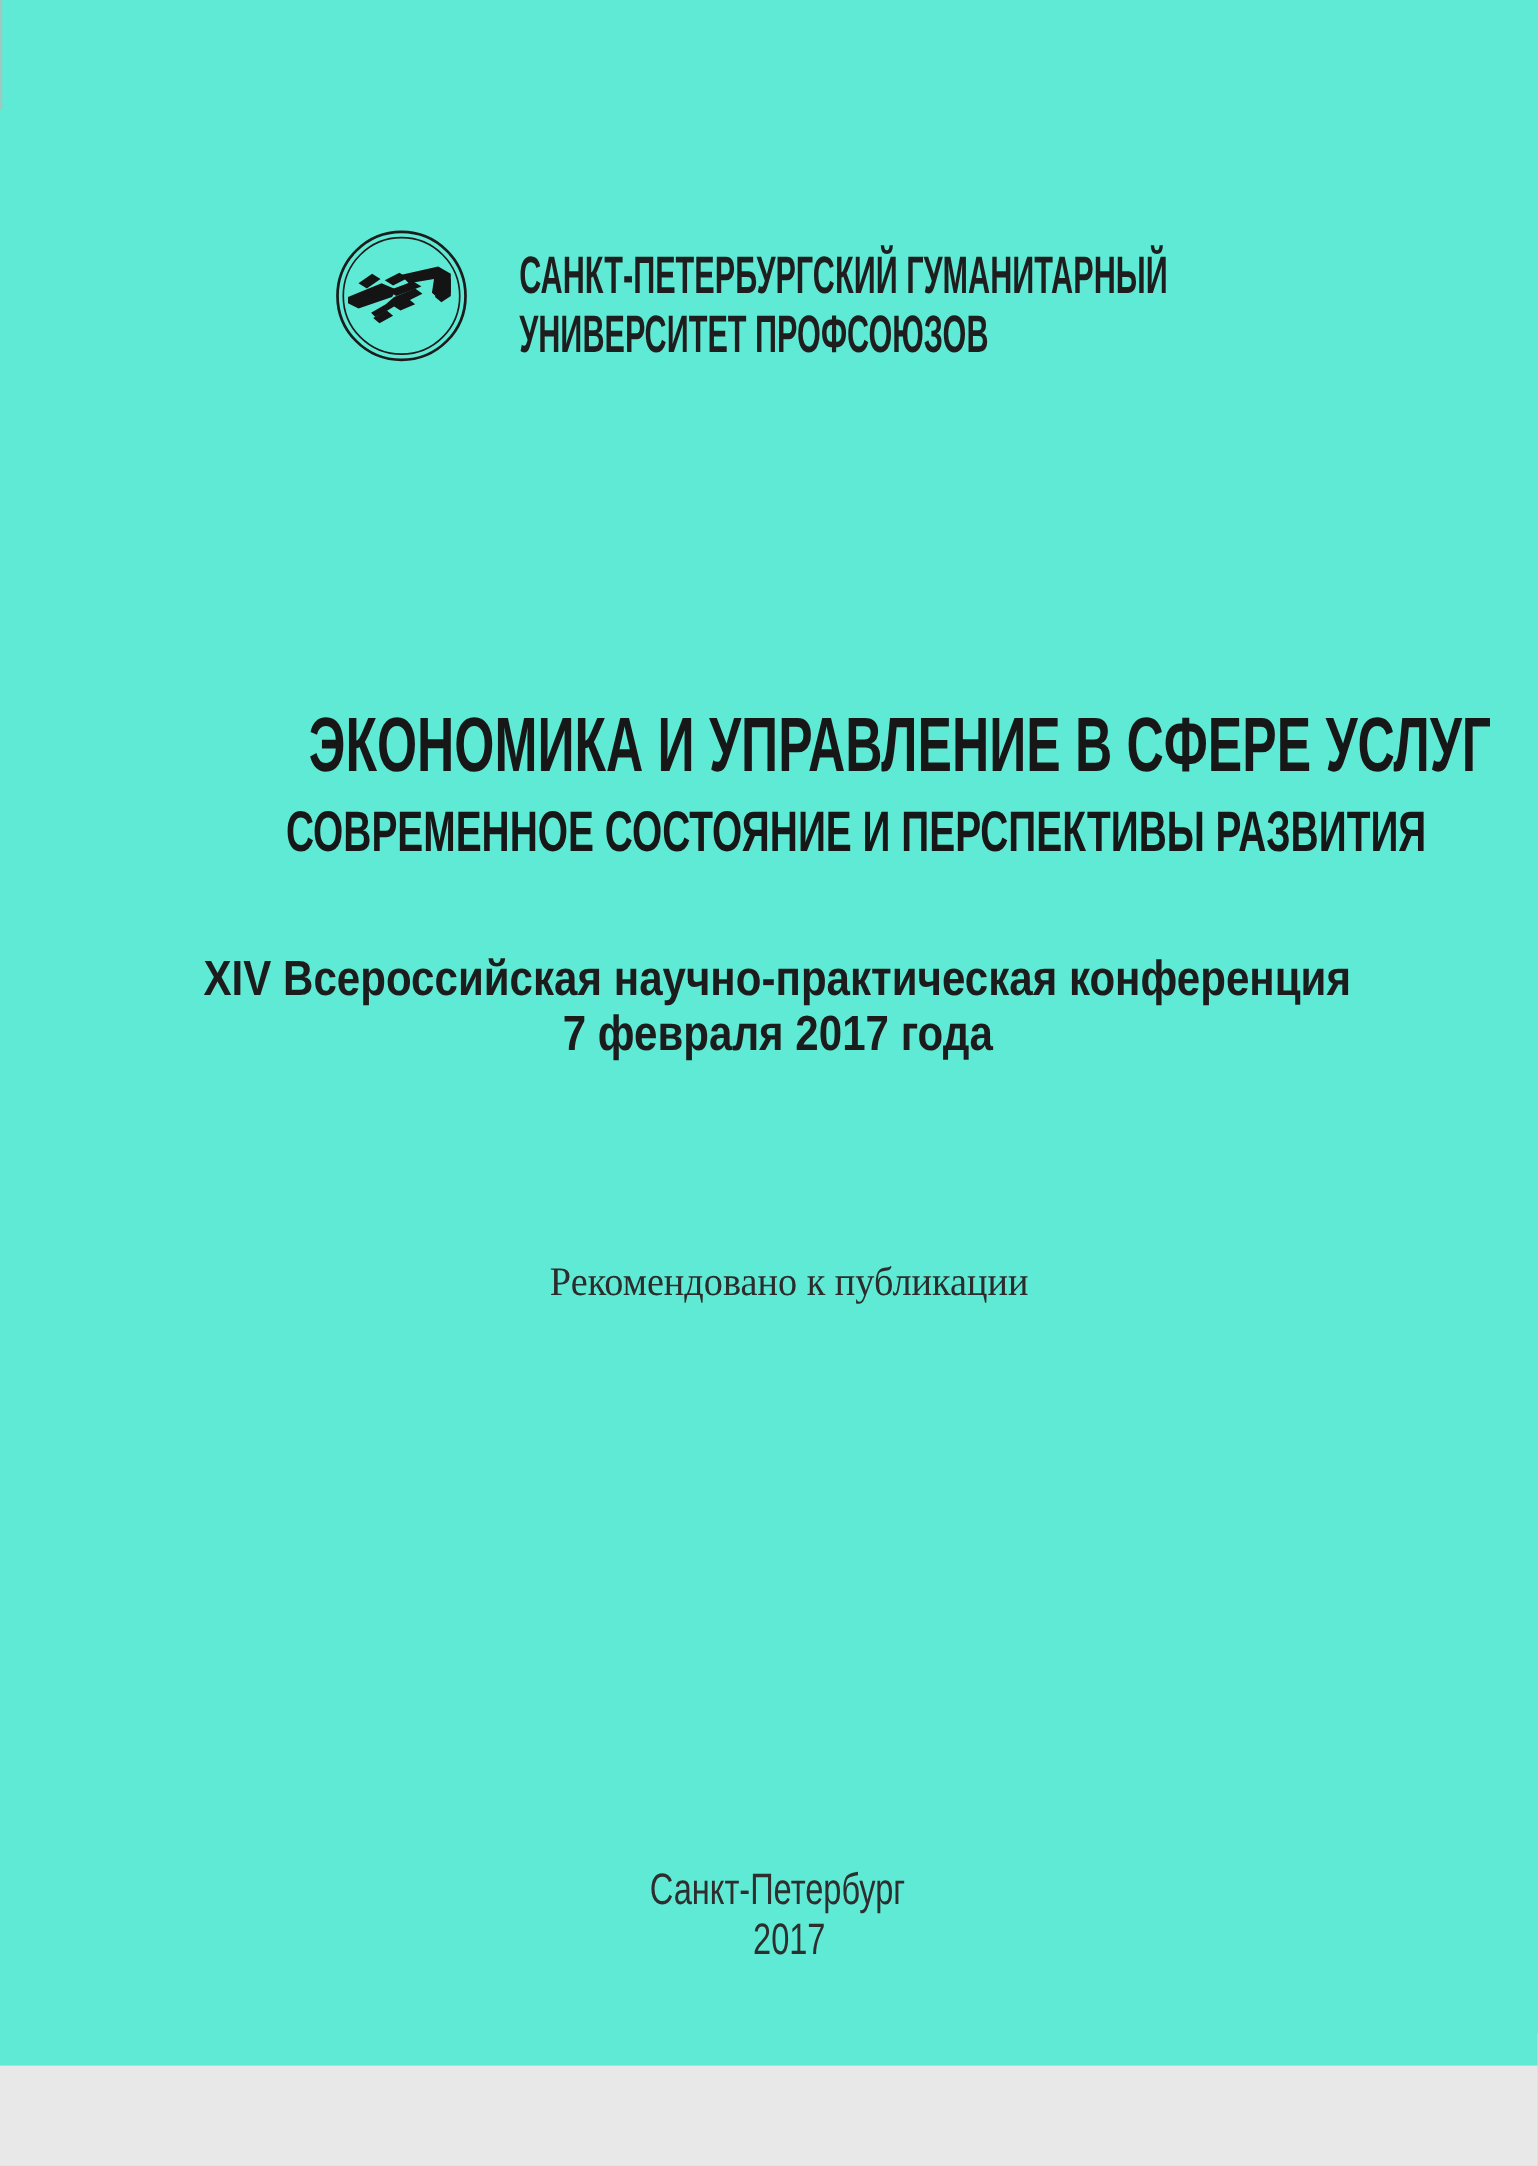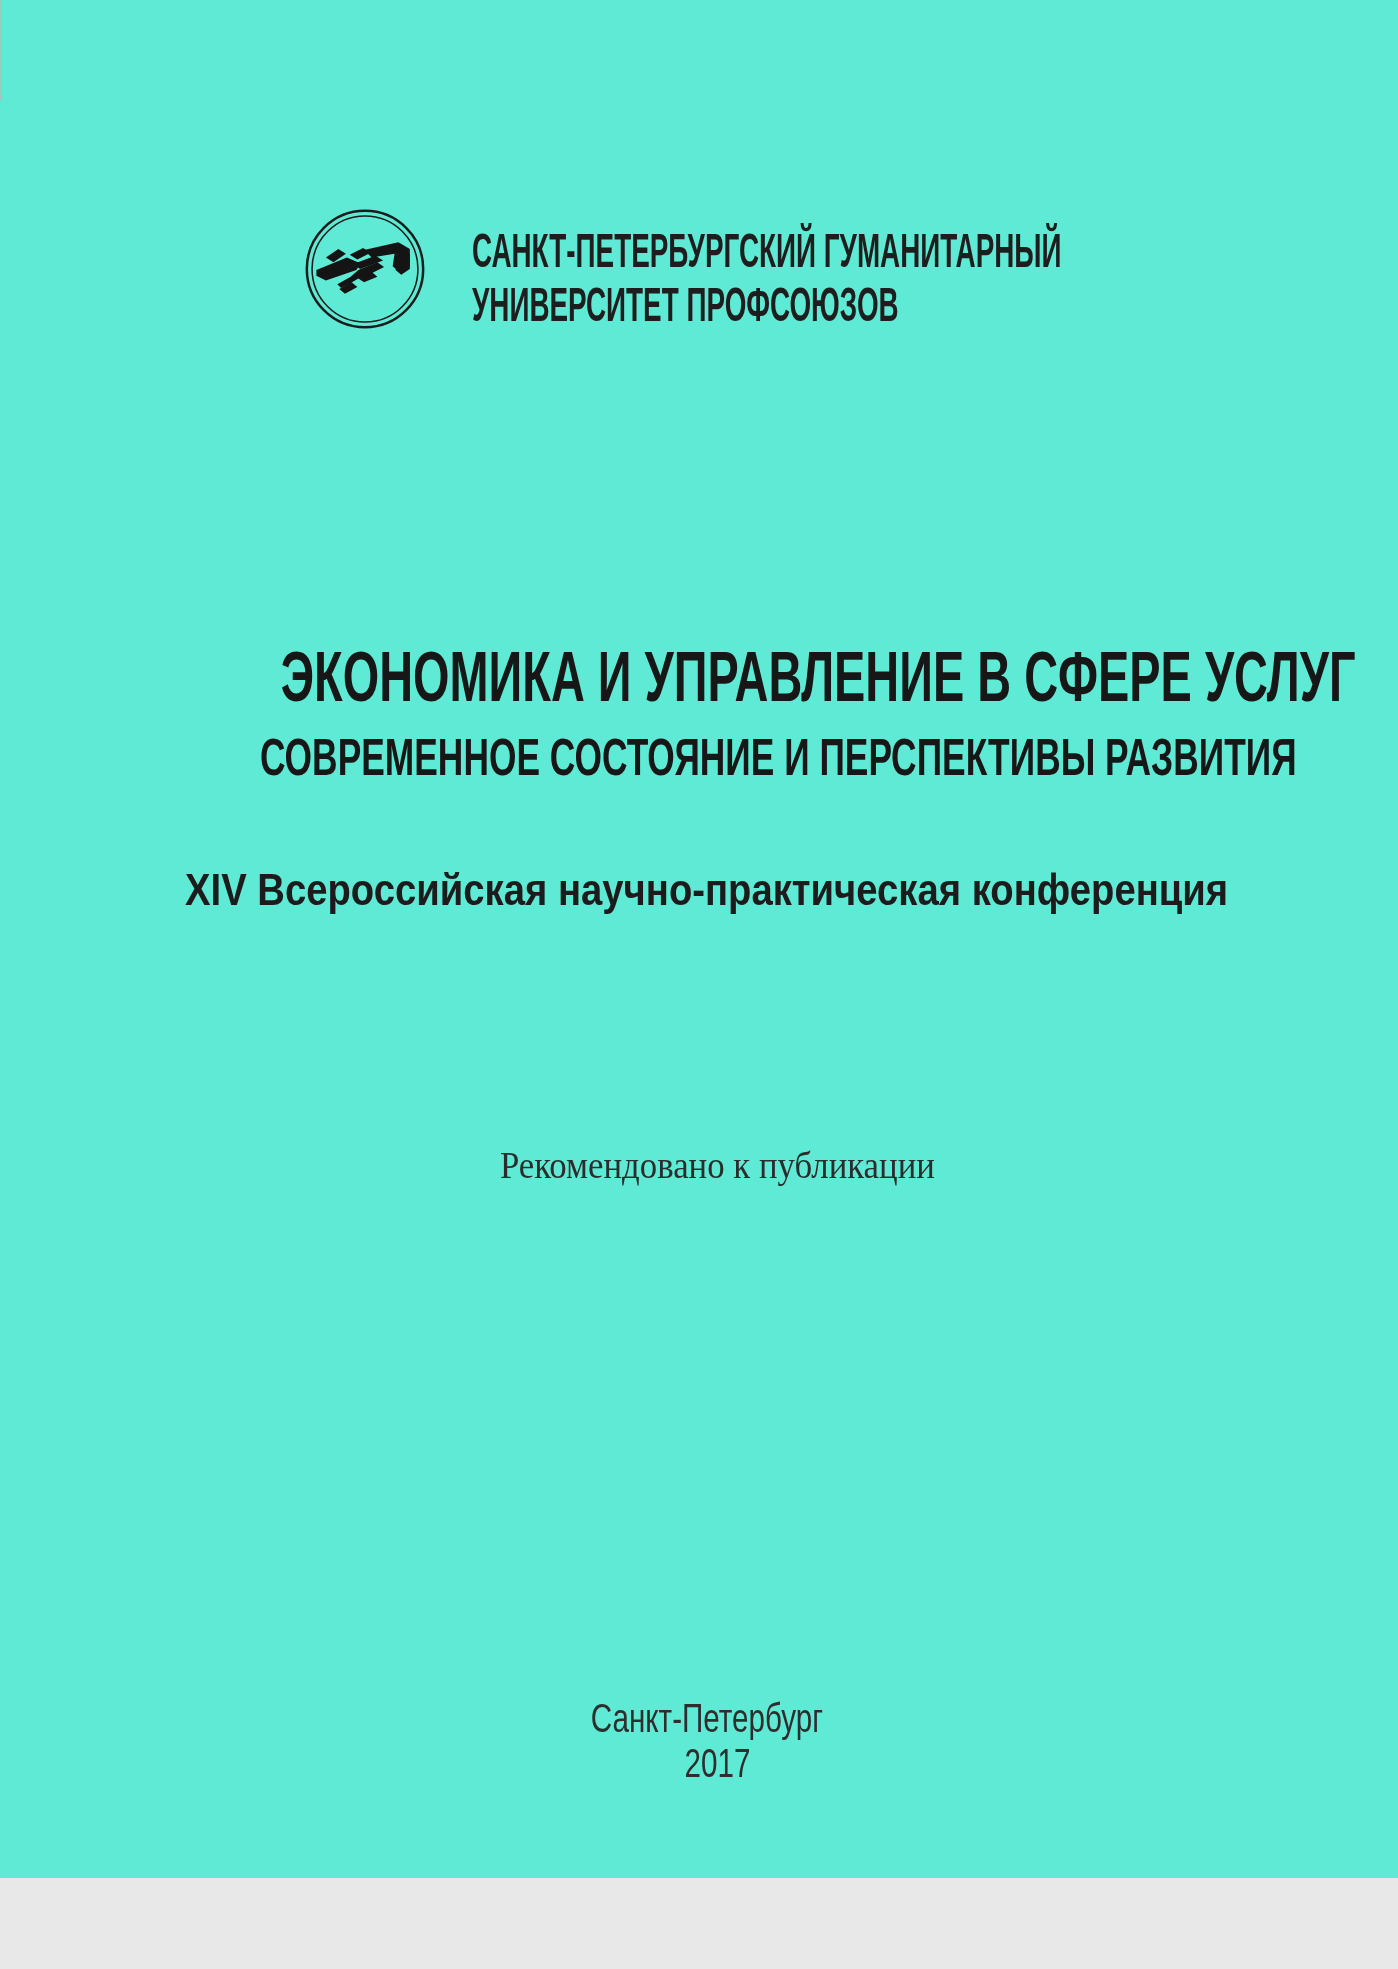--- a/index.html
+++ b/index.html
@@ -141,20 +141,23 @@
     <span class="condc">ЭКОНОМИКА И УПРАВЛЕНИЕ В СФЕРЕ УСЛУГ</span>
   </div>
 
   <div class="center-line sub-title">
     <span class="condc">СОВРЕМЕННОЕ СОСТОЯНИЕ И ПЕРСПЕКТИВЫ РАЗВИТИЯ</span>
   </div>
 
   <div class="center-line conf-line1">
     <span class="condc">XIV Всероссийская научно-практическая конференция</span>
   </div>
+  <div class="center-line conf-line2">
+    <span class="condc">7 февраля 2017 года</span>
+  </div>
 
   <div class="center-line rec-line1">
     <span class="condc">Рекомендовано к публикации</span>
   </div>
 
   <div class="center-line imprint-city">
     <span class="condc">Санкт-Петербург</span>
   </div>
   <div class="center-line imprint-year">
     <span class="condc">2017</span>

